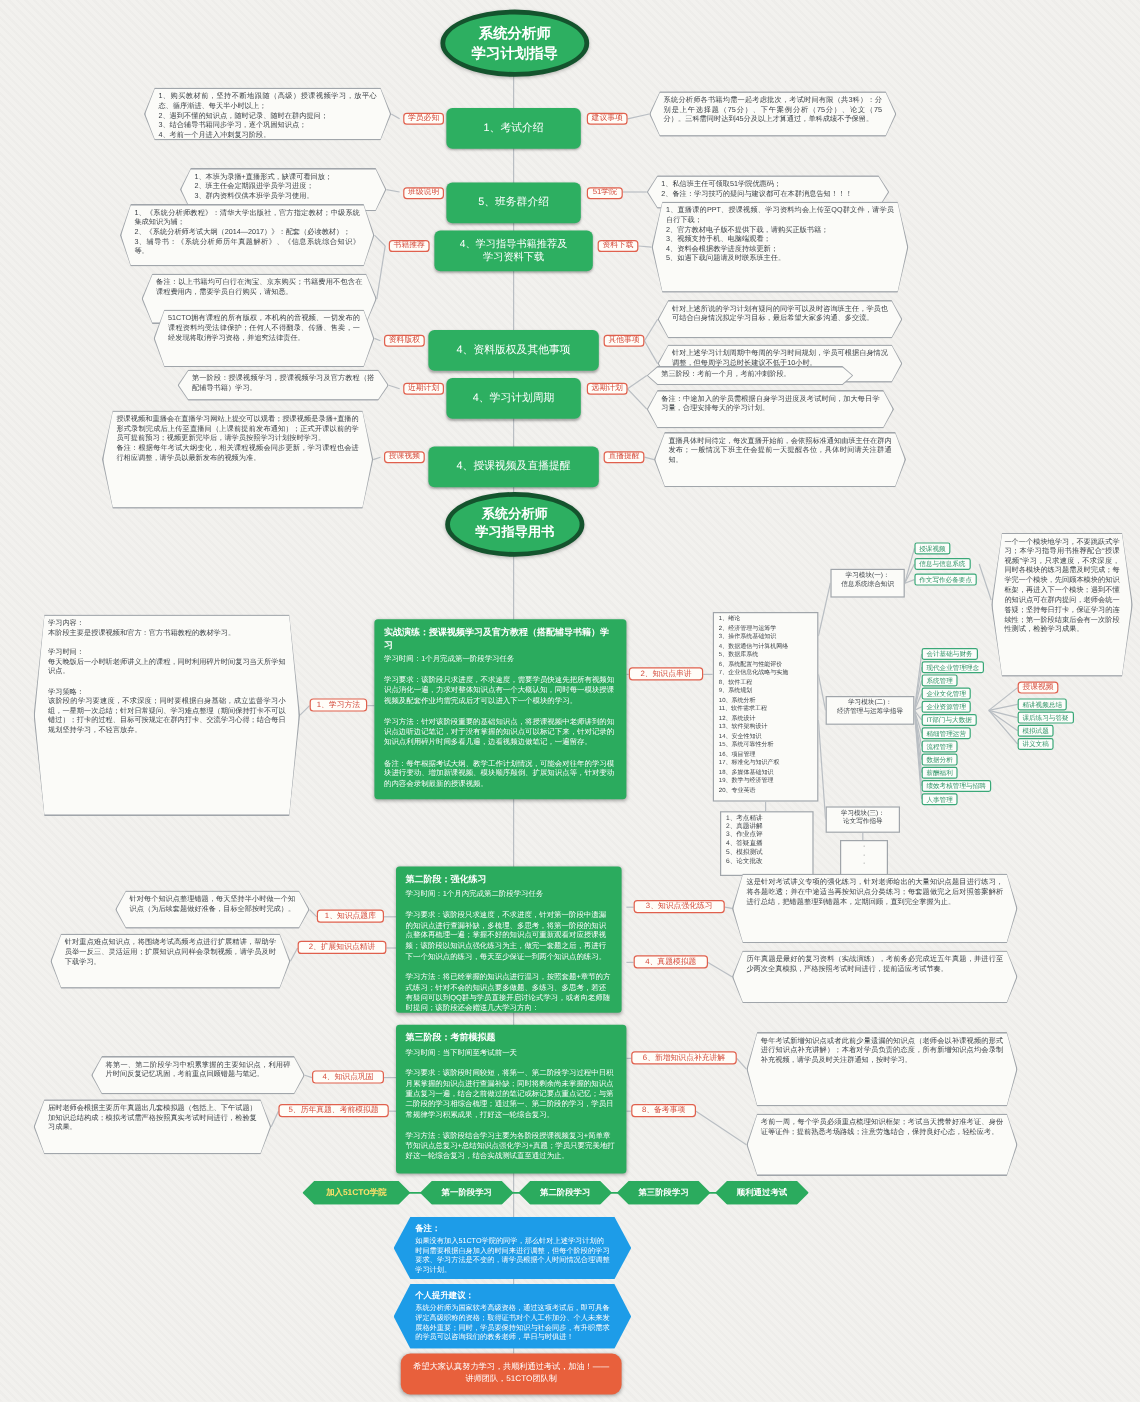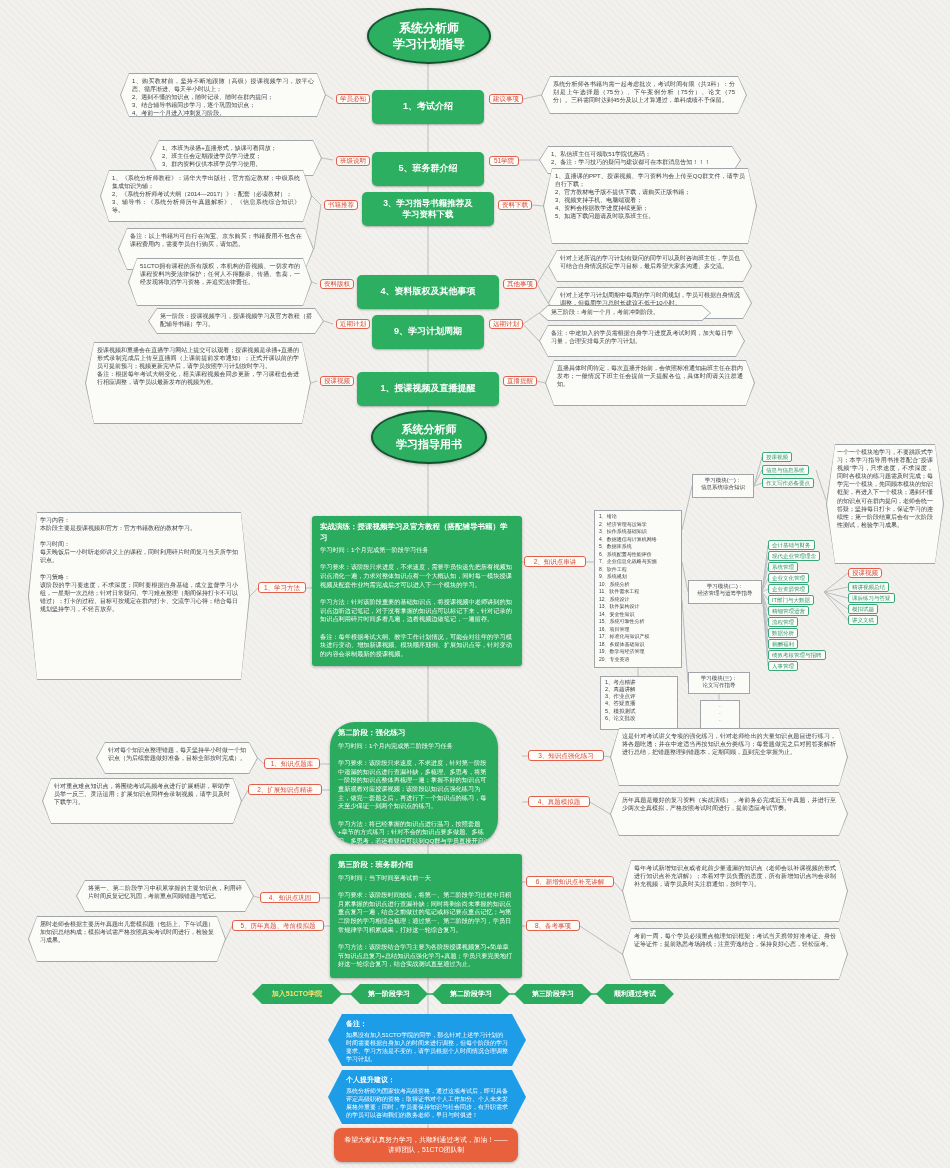--- a/index.html
+++ b/index.html
@@ -2,24 +2,24 @@
 <html><head>
 <meta charset="utf-8">
 <style>
   html,body{margin:0;padding:0;}
   body{width:950px;height:1168px;position:relative;overflow:hidden;
        background:#f2f1ee;
        background-image:repeating-linear-gradient(45deg,rgba(0,0,0,.015) 0 2px,transparent 2px 5px);
        font-family:"Liberation Sans","DejaVu Sans",sans-serif;}
   .abs{position:absolute;box-sizing:border-box;}
   svg.wires{left:0;top:0;pointer-events:none;}
-  .ellipse{background:#2daf61;border:2px solid #14532d;border-radius:50%;color:#fff;font-weight:bold;
+  .ellipse{background:#2daf61;border:4px solid #14532d;border-radius:50%;color:#fff;font-weight:bold;
            display:flex;align-items:center;justify-content:center;text-align:center;
            white-space:pre-line;font-size:12px;line-height:1.35;box-shadow:0 1px 3px rgba(0,0,0,.25);}
-  .gnode{background:#2daf61;color:#fff;font-weight:bold;font-size:9px;border-radius:5px;
+  .gnode{background:#2daf61;color:#fff;font-weight:normal;font-size:9px;border-radius:5px;
          display:flex;align-items:center;justify-content:center;text-align:center;
          white-space:pre-line;line-height:1.25;box-shadow:0 1px 2px rgba(0,0,0,.3);padding:17px 6px;}
   .tag{background:#fffdf8;border:1px solid #e0604d;color:#d44a3a;font-size:6.5px;line-height:1.1;
        padding:1px 3px;border-radius:3px;white-space:nowrap;display:flex;align-items:center;justify-content:center;overflow:hidden;}
   .teal{background:#fcfdfb;border:1px solid #3aa878;color:#2f9466;font-size:5.5px;padding:0 3px;border-radius:2px;
         white-space:nowrap;height:10px;display:flex;align-items:center;overflow:hidden;}
   .hexo{background:#a0a5aa;clip-path:polygon(9px 0,calc(100% - 9px) 0,100% 50%,calc(100% - 9px) 100%,9px 100%,0 50%);}
   .hexi{position:absolute;inset:1px;background:#fbfbf8;
         clip-path:polygon(8px 0,calc(100% - 8px) 0,100% 50%,calc(100% - 8px) 100%,8px 100%,0 50%);
         padding:3px 11px;font-size:6px;line-height:1.35;color:#3a3f44;white-space:pre-line;
@@ -139,21 +139,21 @@
 <div class="abs hexo" style="left:150px;top:140px;width:172px;height:36px;">
     <div class="hexi">1、本班为录播+直播形式，缺课可看回放；
 2、班主任会定期跟进学员学习进度；
 3、群内资料仅供本班学员学习使用。</div>
   </div>
 <div class="abs hexo" style="left:539px;top:146px;width:202px;height:28px;">
     <div class="hexi">1、私信班主任可领取51学院优惠码；
 2、备注：学习技巧的疑问与建议都可在本群消息告知！！！</div>
   </div>
 
-<div class="abs gnode" style="left:362px;top:192px;width:132px;height:26px;font-size:8.5px;">3、学习指导书籍推荐及
+<div class="abs gnode" style="left:362px;top:192px;width:132px;height:26px;font-size:8.5px;">4、学习指导书籍推荐及
 学习资料下载</div>
 <div class="abs tag" style="left:324px;top:200px;width:34px;height:10px;">书籍推荐</div>
 <div class="abs tag" style="left:498px;top:200px;width:34px;height:10px;">资料下载</div>
 <div class="abs hexo" style="left:100px;top:170px;width:212px;height:52px;">
     <div class="hexi">1、《系统分析师教程》：清华大学出版社，官方指定教材；中级系统集成知识为辅；
 2、《系统分析师考试大纲（2014—2017）》：配套（必读教材）；
 3、辅导书：《系统分析师历年真题解析》、《信息系统综合知识》等。</div>
   </div>
 <div class="abs hexo" style="left:118px;top:228px;width:196px;height:42px;">
     <div class="hexi">备注：以上书籍均可自行在淘宝、京东购买；书籍费用不包含在课程费用内，需要学员自行购买，请知悉。</div>
@@ -172,34 +172,34 @@
 <div class="abs hexo" style="left:128px;top:258px;width:184px;height:48px;">
     <div class="hexi">51CTO拥有课程的所有版权，本机构的音视频、一切发布的课程资料均受法律保护；任何人不得翻录、传播、售卖，一经发现将取消学习资格，并追究法律责任。</div>
   </div>
 <div class="abs hexo" style="left:548px;top:250px;width:204px;height:32px;">
     <div class="hexi">针对上述所说的学习计划有疑问的同学可以及时咨询班主任，学员也可结合自身情况拟定学习目标，最后希望大家多沟通、多交流。</div>
   </div>
 <div class="abs hexo" style="left:548px;top:287px;width:204px;height:32px;">
     <div class="hexi">针对上述学习计划周期中每周的学习时间规划，学员可根据自身情况调整，但每周学习总时长建议不低于10小时。</div>
   </div>
 
-<div class="abs gnode" style="left:372px;top:315px;width:112px;height:17px;">9、学习计划周期</div>
+<div class="abs gnode" style="left:372px;top:315px;width:112px;height:17px;">4、学习计划周期</div>
 <div class="abs tag" style="left:336px;top:319px;width:34px;height:10px;">近期计划</div>
 <div class="abs tag" style="left:489px;top:319px;width:34px;height:10px;">远期计划</div>
 <div class="abs hexo" style="left:148px;top:308px;width:176px;height:26px;">
     <div class="hexi">第一阶段：授课视频学习，授课视频学习及官方教程（搭配辅导书籍）学习。</div>
   </div>
 <div class="abs hexo" style="left:539px;top:305px;width:172px;height:16px;">
     <div class="hexi" style="padding-top:2px;">第三阶段：考前一个月，考前冲刺阶段。</div>
   </div>
 <div class="abs hexo" style="left:539px;top:325px;width:206px;height:32px;">
     <div class="hexi">备注：中途加入的学员需根据自身学习进度及考试时间，加大每日学习量，合理安排每天的学习计划。</div>
   </div>
 
-<div class="abs gnode" style="left:357px;top:372px;width:142px;height:17px;">1、授课视频及直播提醒</div>
+<div class="abs gnode" style="left:357px;top:372px;width:142px;height:17px;">4、授课视频及直播提醒</div>
 <div class="abs tag" style="left:320px;top:376px;width:34px;height:10px;">授课视频</div>
 <div class="abs tag" style="left:503px;top:376px;width:34px;height:10px;">直播提醒</div>
 <div class="abs hexo" style="left:85px;top:342px;width:226px;height:82px;">
     <div class="hexi">授课视频和重播会在直播学习网站上提交可以观看；授课视频是录播+直播的形式录制完成后上传至直播间（上课前提前发布通知）；正式开课以前的学员可提前预习；视频更新完毕后，请学员按照学习计划按时学习。
 备注：根据每年考试大纲变化，相关课程视频会同步更新，学习课程也会进行相应调整，请学员以最新发布的视频为准。</div>
   </div>
 <div class="abs hexo" style="left:545px;top:360px;width:210px;height:46px;">
     <div class="hexi">直播具体时间待定，每次直播开始前，会依照标准通知由班主任在群内发布；一般情况下班主任会提前一天提醒各位，具体时间请关注群通知。</div>
   </div>
 
@@ -277,21 +277,21 @@
 <div class="abs teal" style="left:848px;top:582px;">精讲视频总结</div>
 <div class="abs teal" style="left:848px;top:593px;">课后练习与答疑</div>
 <div class="abs teal" style="left:848px;top:604px;">模拟试题</div>
 <div class="abs teal" style="left:848px;top:615px;">讲义文稿</div>
 <div class="abs mini" style="left:688px;top:672px;width:62px;height:22px;text-align:center;">学习模块(三)：
 论文写作指导</div>
 <div class="abs mini" style="left:700px;top:700px;width:40px;height:40px;text-align:center;">·
 ·
 ·</div>
 
-<div class="abs stage" style="left:330px;top:722px;width:168px;height:122px;border-radius:25px;">
+<div class="abs stage" style="left:330px;top:722px;width:188px;height:122px;">
   <div class="t">第二阶段：强化练习</div>
   <div class="b">学习时间：1个月内完成第二阶段学习任务
 
 学习要求：该阶段只求速度，不求进度，针对第一阶段中遗漏的知识点进行查漏补缺，多梳理、多思考，将第一阶段的知识点整体再梳理一遍；掌握不好的知识点可重新观看对应授课视频；该阶段以知识点强化练习为主，做完一套题之后，再进行下一个知识点的练习，每天至少保证一到两个知识点的练习。
 
 学习方法：将已经掌握的知识点进行温习，按照套题+章节的方式练习；针对不会的知识点要多做题、多练习、多思考，若还有疑问可以到QQ群与学员直接开启讨论式学习，或者向老师随时提问；该阶段还会赠送几大学习方向：</div>
 </div>
 <div class="abs tag" style="left:264px;top:758px;width:56px;height:11px;">1、知识点题库</div>
 <div class="abs tag" style="left:248px;top:784px;width:74px;height:11px;">2、扩展知识点精讲</div>
 <div class="abs tag" style="left:528px;top:750px;width:76px;height:11px;">3、知识点强化练习</div>
@@ -303,21 +303,21 @@
     <div class="hexi">针对重点难点知识点，将围绕考试高频考点进行扩展精讲，帮助学员举一反三、灵活运用；扩展知识点同样会录制视频，请学员及时下载学习。</div>
   </div>
 <div class="abs hexo" style="left:610px;top:728px;width:238px;height:58px;">
     <div class="hexi">这是针对考试讲义专项的强化练习，针对老师给出的大量知识点题目进行练习，将各题吃透；并在中途适当再按知识点分类练习；每套题做完之后对照答案解析进行总结，把错题整理到错题本，定期回顾，直到完全掌握为止。</div>
   </div>
 <div class="abs hexo" style="left:610px;top:792px;width:238px;height:44px;">
     <div class="hexi">历年真题是最好的复习资料（实战演练），考前务必完成近五年真题，并进行至少两次全真模拟，严格按照考试时间进行，提前适应考试节奏。</div>
   </div>
 
 <div class="abs stage" style="left:330px;top:854px;width:192px;height:124px;">
-  <div class="t">第三阶段：班务群介绍</div>
+  <div class="t">第三阶段：考前模拟题</div>
   <div class="b">学习时间：当下时间至考试前一天
 
 学习要求：该阶段时间较短，将第一、第二阶段学习过程中日积月累掌握的知识点进行查漏补缺；同时将剩余尚未掌握的知识点重点复习一遍，结合之前做过的笔记或标记要点重点记忆；与第二阶段的学习相综合梳理；通过第一、第二阶段的学习，学员日常规律学习积累成果，打好这一轮综合复习。
 
 学习方法：该阶段结合学习主要为各阶段授课视频复习+简单章节知识点总复习+总结知识点强化学习+真题；学员只要完美地打好这一轮综合复习，结合实战测试直至通过为止。</div>
 </div>
 <div class="abs tag" style="left:260px;top:892px;width:60px;height:11px;">4、知识点巩固</div>
 <div class="abs tag" style="left:232px;top:920px;width:92px;height:11px;">5、历年真题、考前模拟题</div>
 <div class="abs tag" style="left:526px;top:876px;width:88px;height:11px;">6、新增知识点补充讲解</div>
 <div class="abs tag" style="left:526px;top:920px;width:54px;height:11px;">8、备考事项</div>

